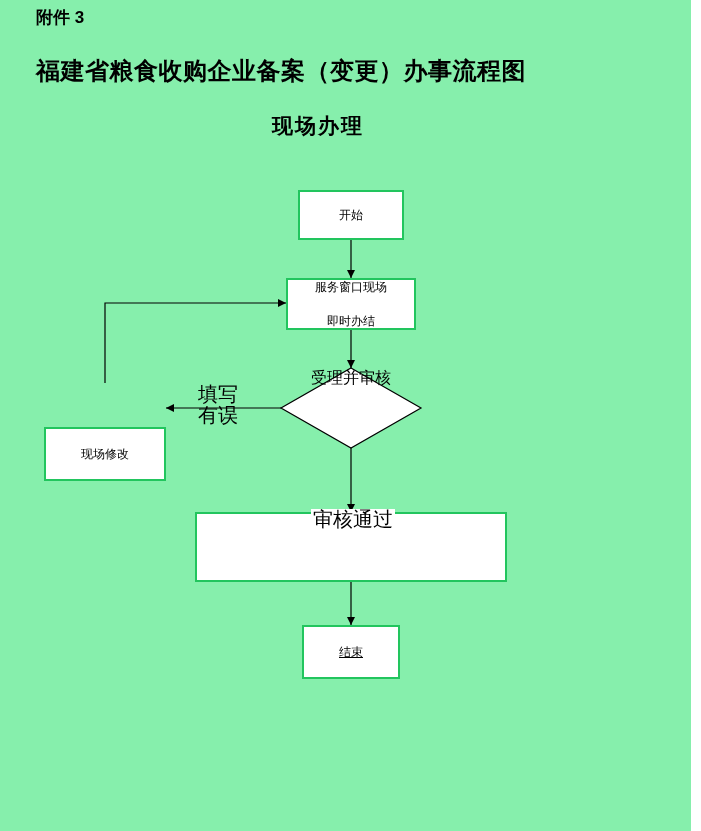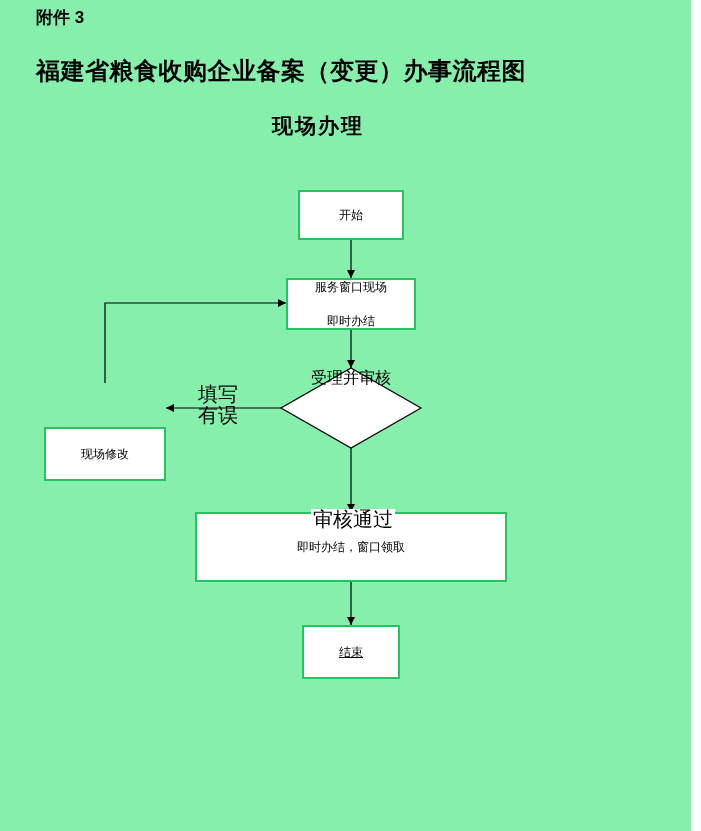--- a/index.html
+++ b/index.html
@@ -151,20 +151,19 @@
   <div class="edge-label" id="label-error">
     <div>填写</div>
     <div>有误</div>
   </div>
 
   <div class="edge-label on-line" id="label-pass">
     <span>审核通过</span>
   </div>
 
   <div class="node" id="node-result">
-    <span>即时办结，窗口领取</span>
   </div>
 
   <div class="node" id="node-end">
     <span>结束</span>
   </div>
 
 </div>
 
 </body></html>

